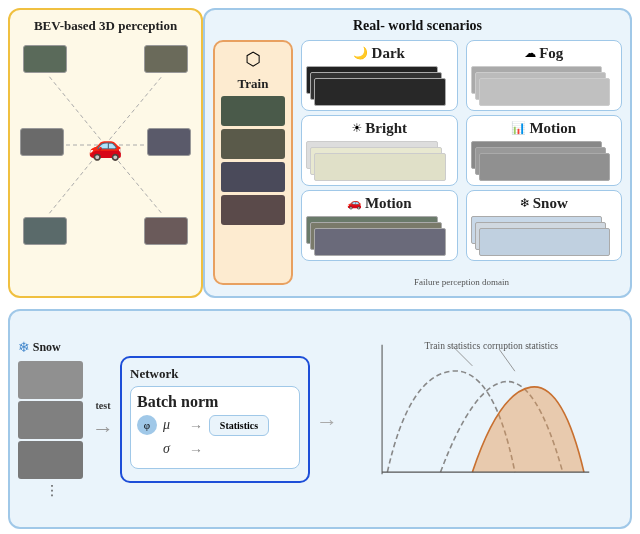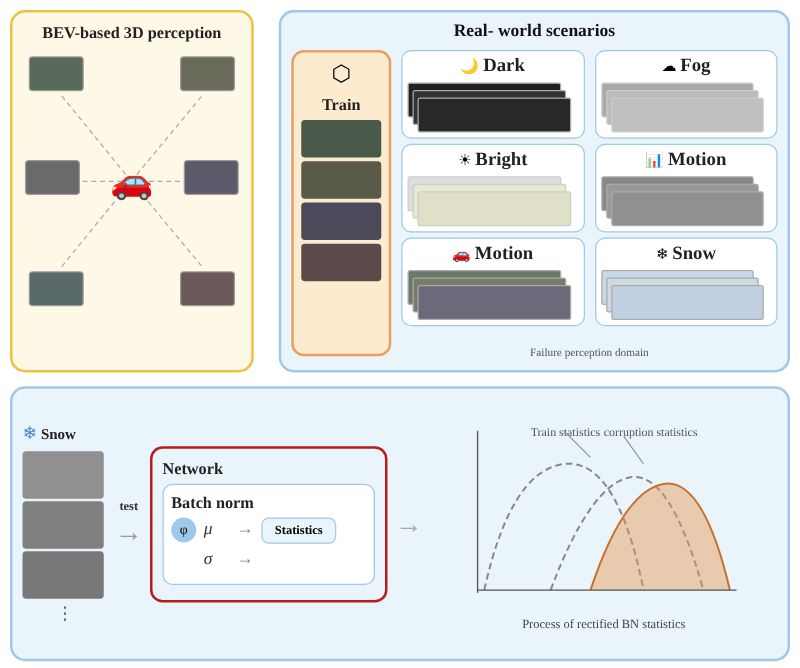--- a/index.html
+++ b/index.html
@@ -17,21 +17,21 @@
       height: 534px;
       position: relative;
       padding: 8px;
     }
 
     
     .top-section {
       display: flex;
       width: 100%;
       height: 290px;
-      gap: 20px;
+      gap: 0;
     }
 
     
     .bev-box {
       background: #fef9e7;
       border: 2px solid #f0c040;
       border-radius: 12px;
       width: 195px;
       flex-shrink: 0;
       padding: 8px;
@@ -188,21 +188,21 @@
 
     .dots {
       text-align: center;
       font-size: 14px;
       color: #555;
     }
 
     
     .network-box {
       background: #eaf4fb;
-      border: 2px solid #b91c1c;
+      border: 2px solid #1d4ed8;
       border-radius: 10px;
       padding: 8px;
       width: 190px;
       flex-shrink: 0;
     }
 
     .network-title {
       font-size: 13px;
       font-weight: bold;
       color: #222;
@@ -211,21 +211,21 @@
 
     .batch-norm-box {
       background: white;
       border: 1.5px solid #a0c8e8;
       border-radius: 8px;
       padding: 6px;
       margin-bottom: 4px;
     }
 
     .batch-norm-title {
-      font-size: 13px;
+      font-size: 16px;
       font-weight: bold;
       color: #222;
       margin-bottom: 4px;
     }
 
     .bn-row {
       display: flex;
       align-items: center;
       gap: 6px;
       margin-bottom: 3px;
@@ -515,18 +515,17 @@
 
           <path d="M 60 130 Q 90 50, 120 45 Q 150 40, 175 130" fill="none" stroke="#888" stroke-width="1.5" stroke-dasharray="5,3"></path>
 
           <path d="M 90 130 Q 115 55, 145 50 Q 175 45, 195 130 Z" fill="rgba(230,150,80,0.45)" stroke="none"></path>
           <path d="M 90 130 Q 115 55, 145 50 Q 175 45, 195 130" fill="none" stroke="#c87030" stroke-width="1.5"></path>
 
           <line x1="5" y1="130" x2="200" y2="130" stroke="#555" stroke-width="1"></line>
 
           <line x1="5" y1="10" x2="5" y2="132" stroke="#555" stroke-width="1"></line>
         </svg>
-        <div style="font-size:10px;color:#444;text-align:center;margin-top:-10px;">Process of rectified BN statistics</div>
       </div>
 
     </div>
   </div>
 </div>
 
 </body></html>

